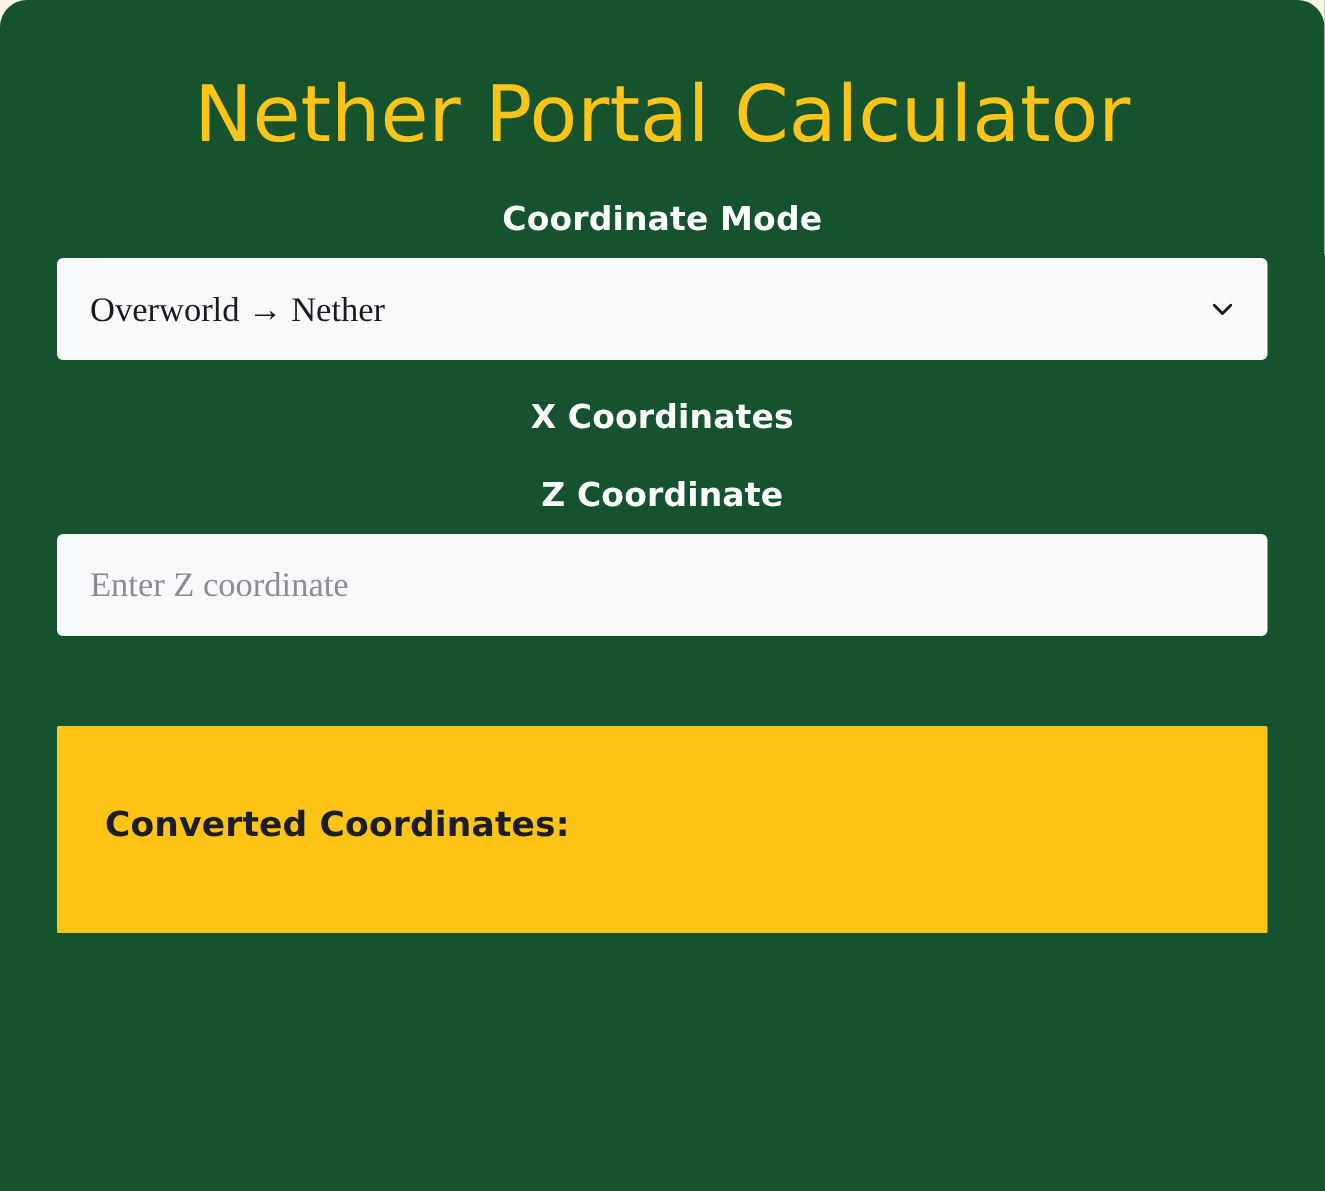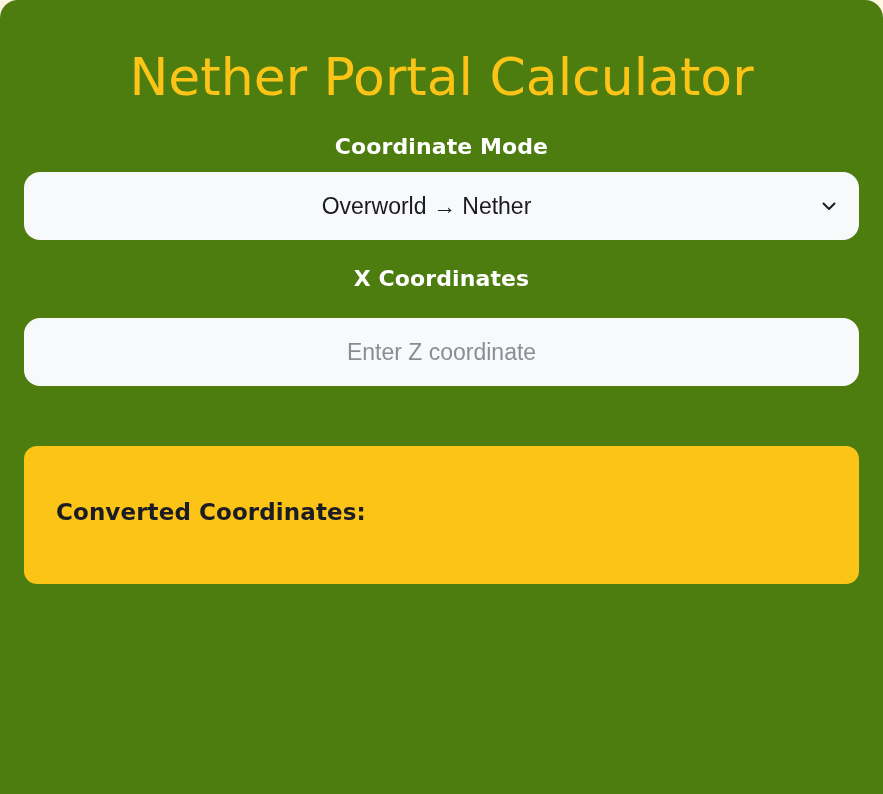--- a/index.html
+++ b/index.html
@@ -12,24 +12,24 @@
     height: 794px;
     overflow: hidden;
     font-family: "DejaVu Sans", sans-serif;
   }
 
   .app-card {
     position: relative;
     box-sizing: border-box;
     width: 883px;
     height: 794px;
-    background: #4d7c0f;
+    background: #14532d;
     border-top-left-radius: 18px;
     border-top-right-radius: 18px;
-    padding: 0 24px;
+    padding: 0 38px;
     overflow: hidden;
   }
 
   .page-title {
     margin: 0;
     padding-top: 46px;
     text-align: center;
     color: #fcc416;
     font-family: "DejaVu Sans", sans-serif;
     font-size: 52px;
@@ -53,27 +53,26 @@
     text-align: center;
   }
 
   .control {
     box-sizing: border-box;
     display: block;
     width: 100%;
     height: 68px;
     background: #f8f9fb;
     border: none;
-    border-radius: 16px;
+    border-radius: 4px;
     padding: 0 22px;
-    font-family: Liberation Sans, sans-serif;
+    font-family: Liberation Serif, serif;
     font-size: 23px;
     color: #1b1b1f;
     outline: none;
-    text-align: center;
   }
 
   .select-wrap {
     position: relative;
   }
 
   select.control {
     -webkit-appearance: none;
     -moz-appearance: none;
     appearance: none;
@@ -96,21 +95,21 @@
     color: #8b8d96;
     opacity: 1;
   }
 
   .result-panel {
     box-sizing: border-box;
     margin-top: 60px;
     width: 100%;
     min-height: 138px;
     background: #fcc416;
-    border-radius: 13px;
+    border-radius: 1px;
     padding: 46px 32px 30px 32px;
   }
 
   .result-line {
     color: #1c1c24;
     font-size: 23px;
     font-weight: bold;
     line-height: 40px;
     letter-spacing: 0.1px;
   }
@@ -135,20 +134,21 @@
         </svg>
       </span>
     </div>
   </div>
 
   <div class="field-group">
     <label class="field-label">X Coordinates</label>
   </div>
 
   <div class="field-group">
+    <label class="field-label">Z Coordinate</label>
     <input class="control" type="text" placeholder="Enter Z coordinate" style="">
   </div>
 
   <div class="result-panel">
     <div class="result-line">Converted Coordinates:</div>
   </div>
 
 </div>
 
 </body></html>

